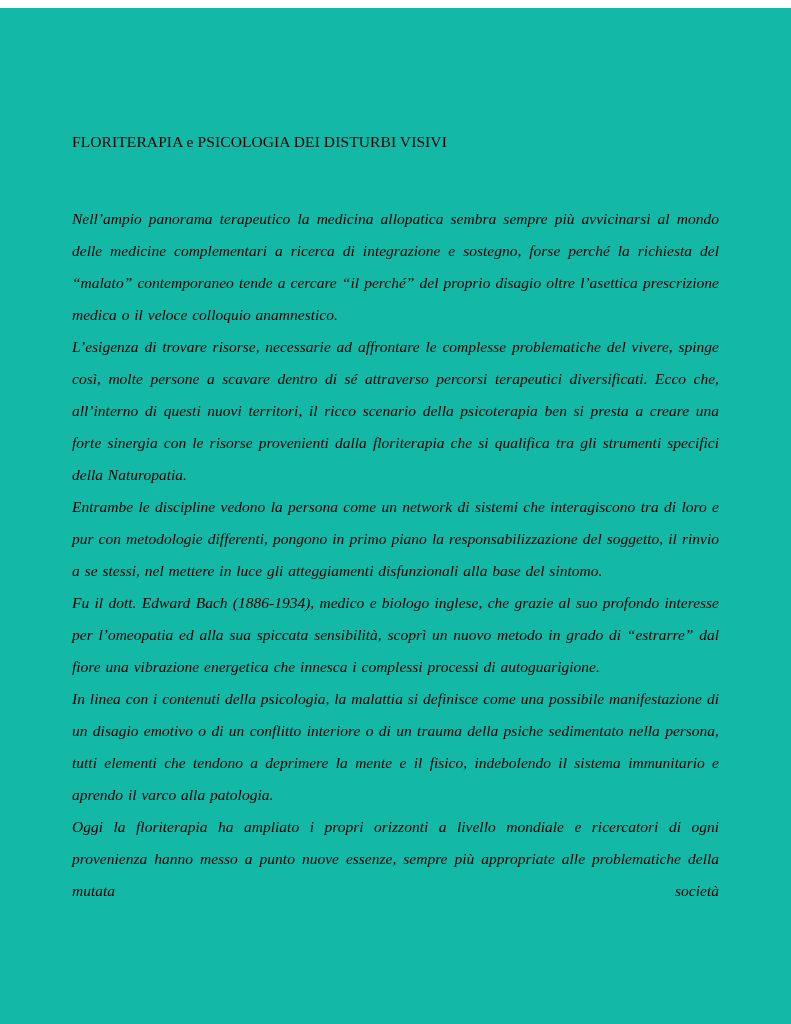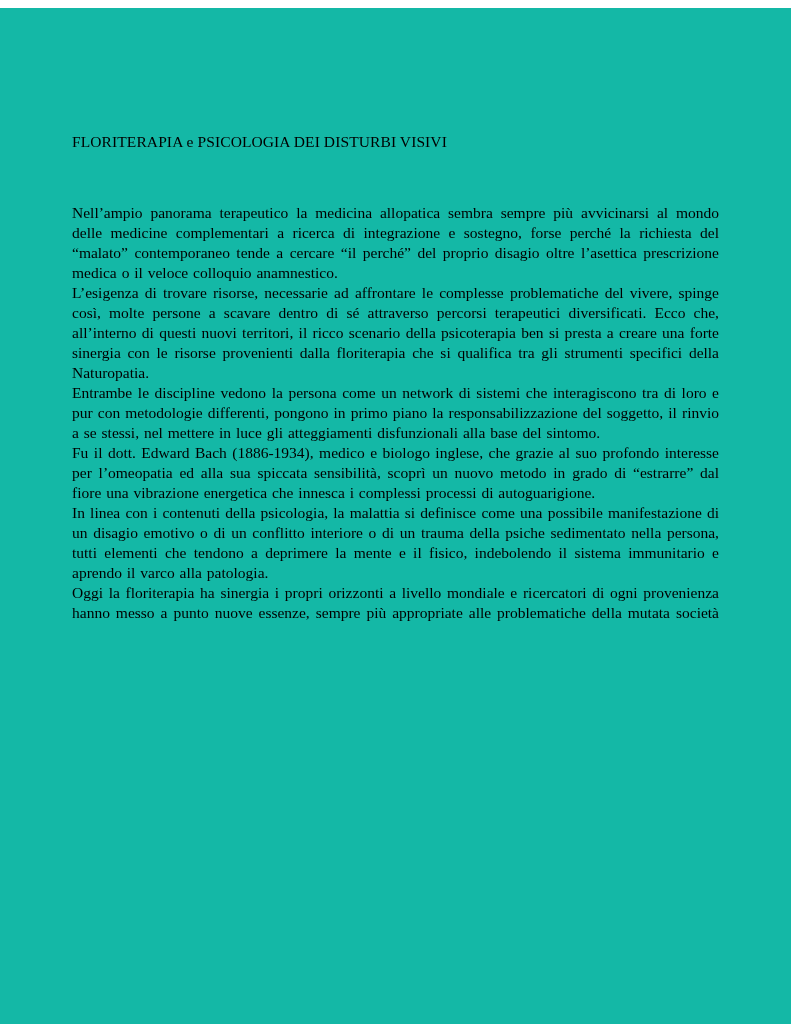--- a/index.html
+++ b/index.html
@@ -23,22 +23,23 @@
   .doc-title {
     font-size: 15.5px;
     font-weight: normal;
     line-height: 32px;
     margin: 0 0 45px 0;
     letter-spacing: 0.1px;
   }
   .para {
     margin: 0;
     text-align: justify;
-    line-height: 20px;
+    line-height: 32px;
     word-spacing: 1px;
+    font-style: italic;
   }
   .para.last-cut {
     
     text-align-last: justify;
   }
 </style>
 </head>
 <body>
 
 <div class="page">
@@ -47,14 +48,14 @@
   <p class="para">Nell’ampio panorama terapeutico la medicina allopatica sembra sempre più avvicinarsi al mondo delle medicine complementari a ricerca di integrazione e sostegno, forse perché la richiesta del “malato” contemporaneo tende a cercare “il perché” del proprio disagio oltre l’asettica prescrizione medica o il veloce colloquio anamnestico.</p>
 
   <p class="para">L’esigenza di trovare risorse, necessarie ad affrontare le complesse problematiche del vivere, spinge così, molte persone a scavare dentro di sé attraverso percorsi terapeutici diversificati. Ecco che, all’interno di questi nuovi territori, il ricco scenario della psicoterapia ben si presta a creare una forte sinergia con le risorse provenienti dalla floriterapia che si qualifica tra gli strumenti specifici della Naturopatia.</p>
 
   <p class="para">Entrambe le discipline vedono la persona come un network di sistemi che interagiscono tra di loro e pur con metodologie differenti, pongono in primo piano la responsabilizzazione del soggetto, il rinvio a se stessi, nel mettere in luce gli atteggiamenti disfunzionali alla base del sintomo.</p>
 
   <p class="para">Fu il dott. Edward Bach (1886-1934), medico e biologo inglese, che grazie al suo profondo interesse per l’omeopatia ed alla sua spiccata sensibilità, scoprì un nuovo metodo in grado di “estrarre” dal fiore una vibrazione energetica che innesca i complessi processi di autoguarigione.</p>
 
   <p class="para">In linea con i contenuti della psicologia, la malattia si definisce come una possibile manifestazione di un disagio emotivo o di un conflitto interiore o di un trauma della psiche sedimentato nella persona, tutti elementi che tendono a deprimere la mente e il fisico, indebolendo il sistema immunitario e aprendo  il varco alla patologia.</p>
 
-  <p class="para last-cut">Oggi la floriterapia ha sinergia i propri orizzonti a livello mondiale e ricercatori di ogni provenienza hanno messo a punto nuove essenze, sempre più appropriate alle problematiche della mutata società</p>
+  <p class="para last-cut">Oggi la floriterapia ha ampliato i propri orizzonti a livello mondiale e ricercatori di ogni provenienza hanno messo a punto nuove essenze, sempre più appropriate alle problematiche della mutata società</p>
 </div>
 
 </body></html>

